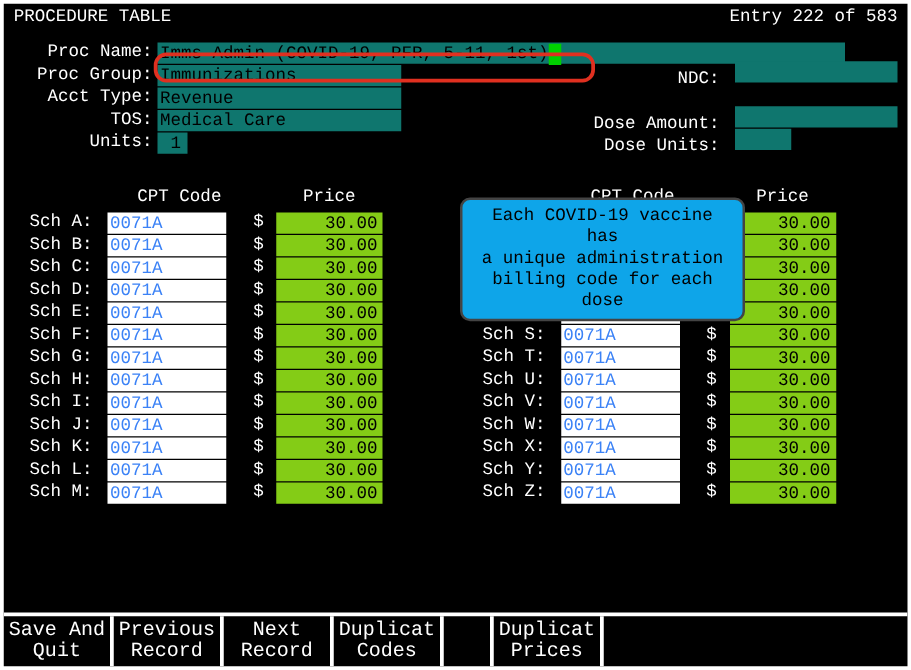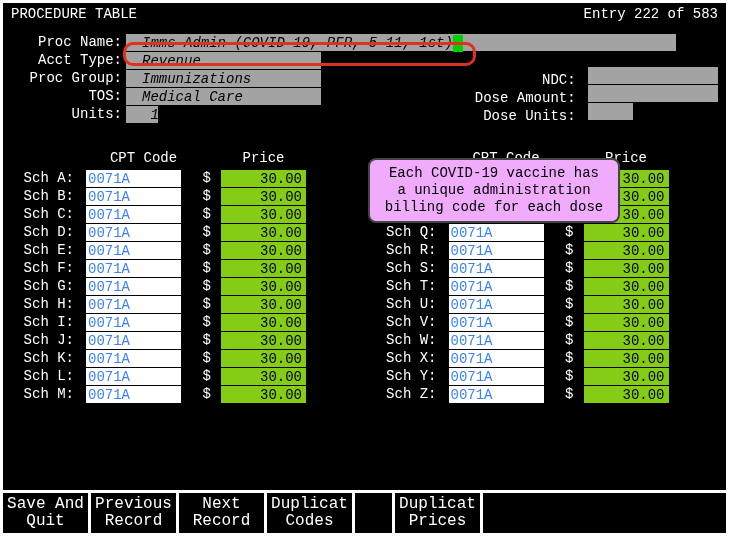--- a/index.html
+++ b/index.html
@@ -38,27 +38,26 @@
   }
   .label {
     display: inline-block;
     text-align: right;
     padding-right: 4px;
     white-space: pre;
   }
   .lbl-wide { width: 115px; }
   .lbl-right { width: 115px; text-align: right; }
   .field {
-    background: #a3a3a3;
+    background: #0f766e;
     color: #000;
-    padding: 0 16px;
+    padding: 0 2px;
     white-space: pre;
     display: inline-block;
     height: 17px;
-    font-style: italic;
   }
   .field.w1 { width: 550px; }
   .field.w2 { width: 195px; }
   .field.w3 { width: 24px; }
   .field.wndc { width: 130px; }
   .field.wunit { width: 45px; }
   .highlight-box {
     position: absolute;
     border: 3px solid #e03020;
     border-radius: 10px;
@@ -104,22 +103,22 @@
     background: #fff; color: #3b82f6; padding: 0 2px; height: 17px;
   }
   .sched-dollar { text-align: right; }
   .sched-price {
     background: #84cc16; color: #000; text-align: right; padding: 0 4px; height: 17px;
   }
   .callout {
     position: absolute;
     top: 155px;
     left: 365px;
-    width: 252px;
-    background: #f0abfc;
+    width: 228px;
+    background: #0ea5e9;
     border: 2px solid #444;
     border-radius: 8px;
     color: #000;
     text-align: center;
     padding: 5px 8px;
     font-size: 14px;
     line-height: 17px;
     z-index: 5;
   }
   .btn-bar {
@@ -153,30 +152,30 @@
     <span>PROCEDURE TABLE</span>
     <span>Entry 222 of 583</span>
   </div>
 
   <div class="form-area">
     <div class="form-row">
       <span class="label lbl-wide">Proc Name:</span>
       <span class="field w1"><span>Imms Admin (COVID-19, PFR, 5-11, 1st)</span><span class="cursor-block"></span></span>
     </div>
     <div class="form-row">
-      <span class="label lbl-wide">Acct Type:</span>
-      <span class="field w2">Revenue</span>
-    </div>
-    <div class="form-row">
       <span class="label lbl-wide">Proc Group:</span>
       <span class="field w2">Immunizations</span>
       <span class="right-col">
         <span class="label lbl-right">NDC:</span>
         <span class="field wndc"></span>
       </span>
+    </div>
+    <div class="form-row">
+      <span class="label lbl-wide">Acct Type:</span>
+      <span class="field w2">Revenue</span>
     </div>
     <div class="form-row">
       <span class="label lbl-wide">TOS:</span>
       <span class="field w2">Medical Care</span>
       <span class="right-col">
         <span class="label lbl-right">Dose Amount:</span>
         <span class="field wndc"></span>
       </span>
     </div>
     <div class="form-row">

